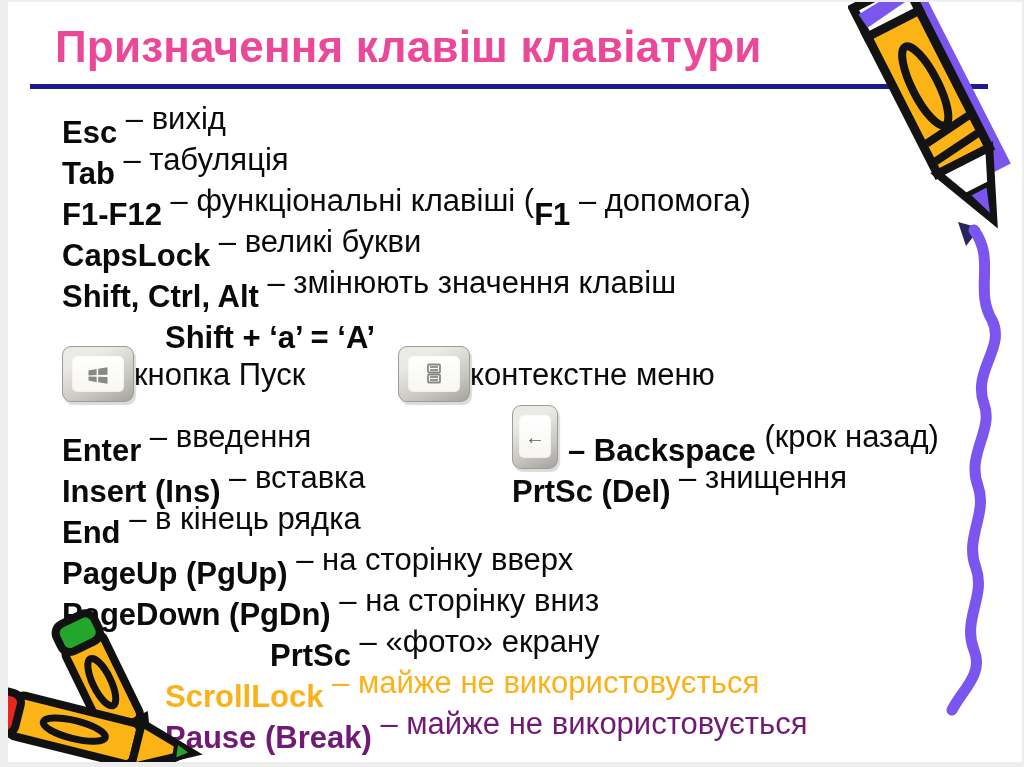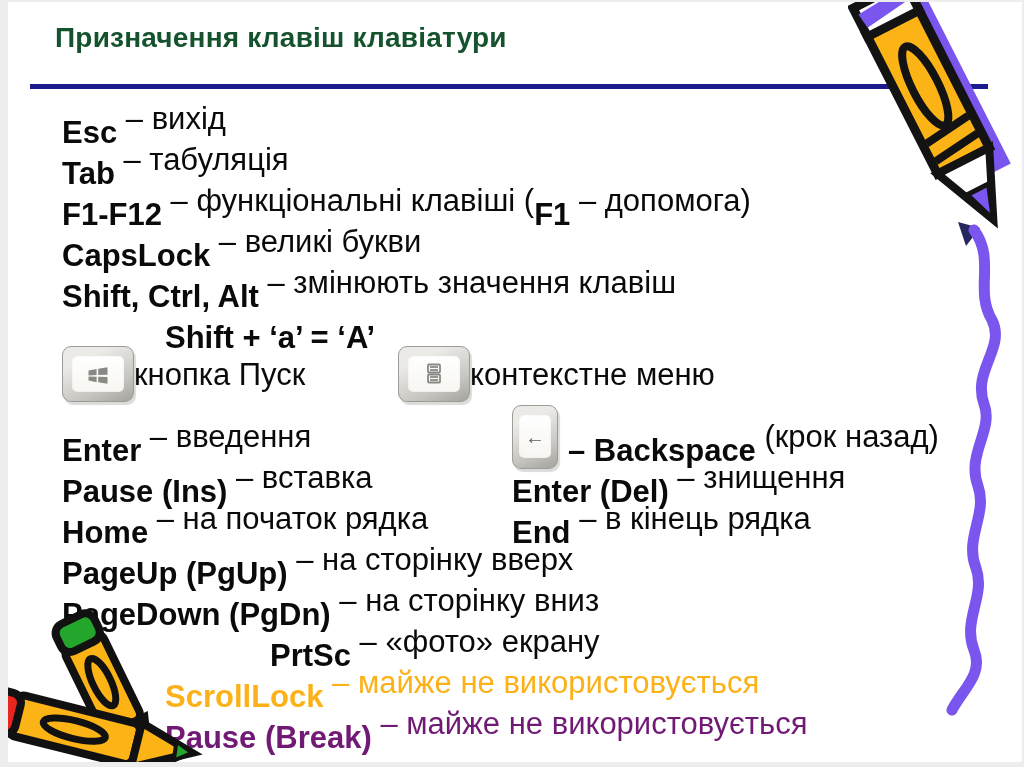--- a/index.html
+++ b/index.html
@@ -8,22 +8,22 @@
     font-family:"Liberation Sans",sans-serif;color:#0a0a0a;
   }
   
   .edge{position:absolute;background:#ededed;z-index:40;}
   .edge.left{left:0;top:0;width:8px;height:100%;}
   .edge.top{left:0;top:0;width:100%;height:2px;}
   .edge.bottom{left:0;bottom:0;width:100%;height:5px;}
   .edge.right{right:0;top:0;width:2px;height:100%;}
 
   .title{
-    position:absolute;left:55px;top:22px;font-size:28px;font-weight:700;
-    letter-spacing:.2px;color:#14532d;z-index:10;white-space:pre;
+    position:absolute;left:55px;top:22px;font-size:44px;font-weight:700;
+    letter-spacing:.2px;color:#ec4899;z-index:10;white-space:pre;
   }
   .title-underline{position:absolute;left:30px;top:84px;width:958px;height:5px;z-index:5;}
 
   .slide-body{position:absolute;left:62px;top:98px;right:6px;z-index:10;}
   .row{display:flex;align-items:center;height:41px;font-size:31px;line-height:41px;white-space:pre;}
   .row .b{font-weight:700;margin-top:27px;}
   .row.keys{height:72px;}
   .kgroup{display:flex;align-items:center;transform:translateY(-6px);}
   .kgroup.first{width:336px;flex:0 0 336px;}
   .klabel{margin-left:0;}
@@ -76,22 +76,22 @@
                   <g fill="none" stroke="#898984" stroke-width="1.8">
                     <rect x="3" y="1.5" width="12" height="8" rx="1"></rect>
                     <rect x="3" y="11.5" width="12" height="8" rx="1"></rect>
                     <line x1="5" y1="4" x2="13" y2="4"></line>
                     <line x1="5" y1="7" x2="13" y2="7"></line>
                     <line x1="5" y1="14" x2="13" y2="14"></line>
                     <line x1="5" y1="17" x2="13" y2="17"></line>
                   </g>
                 </svg></span></span></span><span class="klabel">контекстне меню</span></span></div>
       <div class="row twocol"><span class="col-left"><span class="b">Enter</span><span> – введення</span></span><span class="col-right"><span class="keycap tall"><span class="cap-top"><span class="bs-arrow">←</span></span></span><span class="b">– Backspace</span><span> (крок назад)</span></span></div>
-      <div class="row twocol"><span class="col-left"><span class="b">Pause (Ins)</span><span> – вставка</span></span><span class="col-right"><span class="b">Enter (Del)</span><span> – знищення</span></span></div>
-      <div class="row twocol"><span class="col-left"><span class="b">Home</span><span> – на початок рядка</span></span><span class="col-right"><span class="b">End</span><span> – в кінець рядка</span></span></div>
+      <div class="row twocol"><span class="col-left"><span class="b">Insert (Ins)</span><span> – вставка</span></span><span class="col-right"><span class="b">PrtSc (Del)</span><span> – знищення</span></span></div>
+      <div class="row twocol"><span class="col-right"><span class="b">End</span><span> – в кінець рядка</span></span></div>
       <div class="row text"><span class="b">PageUp (PgUp)</span><span> – на сторінку вверх</span></div>
       <div class="row text"><span class="b">PageDown (PgDn)</span><span> – на сторінку вниз</span></div>
       <div class="row text" style="padding-left: 208px;"><span class="b">PrtSc</span><span> – «фото» екрану</span></div>
       <div class="row text" style="padding-left: 103px; color: rgb(251, 177, 23);"><span class="b">ScrollLock</span><span> – майже не використовується</span></div>
       <div class="row text" style="padding-left: 103px; color: #701a75;"><span class="b">Pause (Break)</span><span> – майже не використовується</span></div>
     </div>
 
   <svg class="pencil-svg" viewBox="0 0 170 264">
     <g transform="translate(6,24) rotate(-27)">
       <rect x="12" y="8" width="58" height="200" fill="#7A55EE"></rect>

